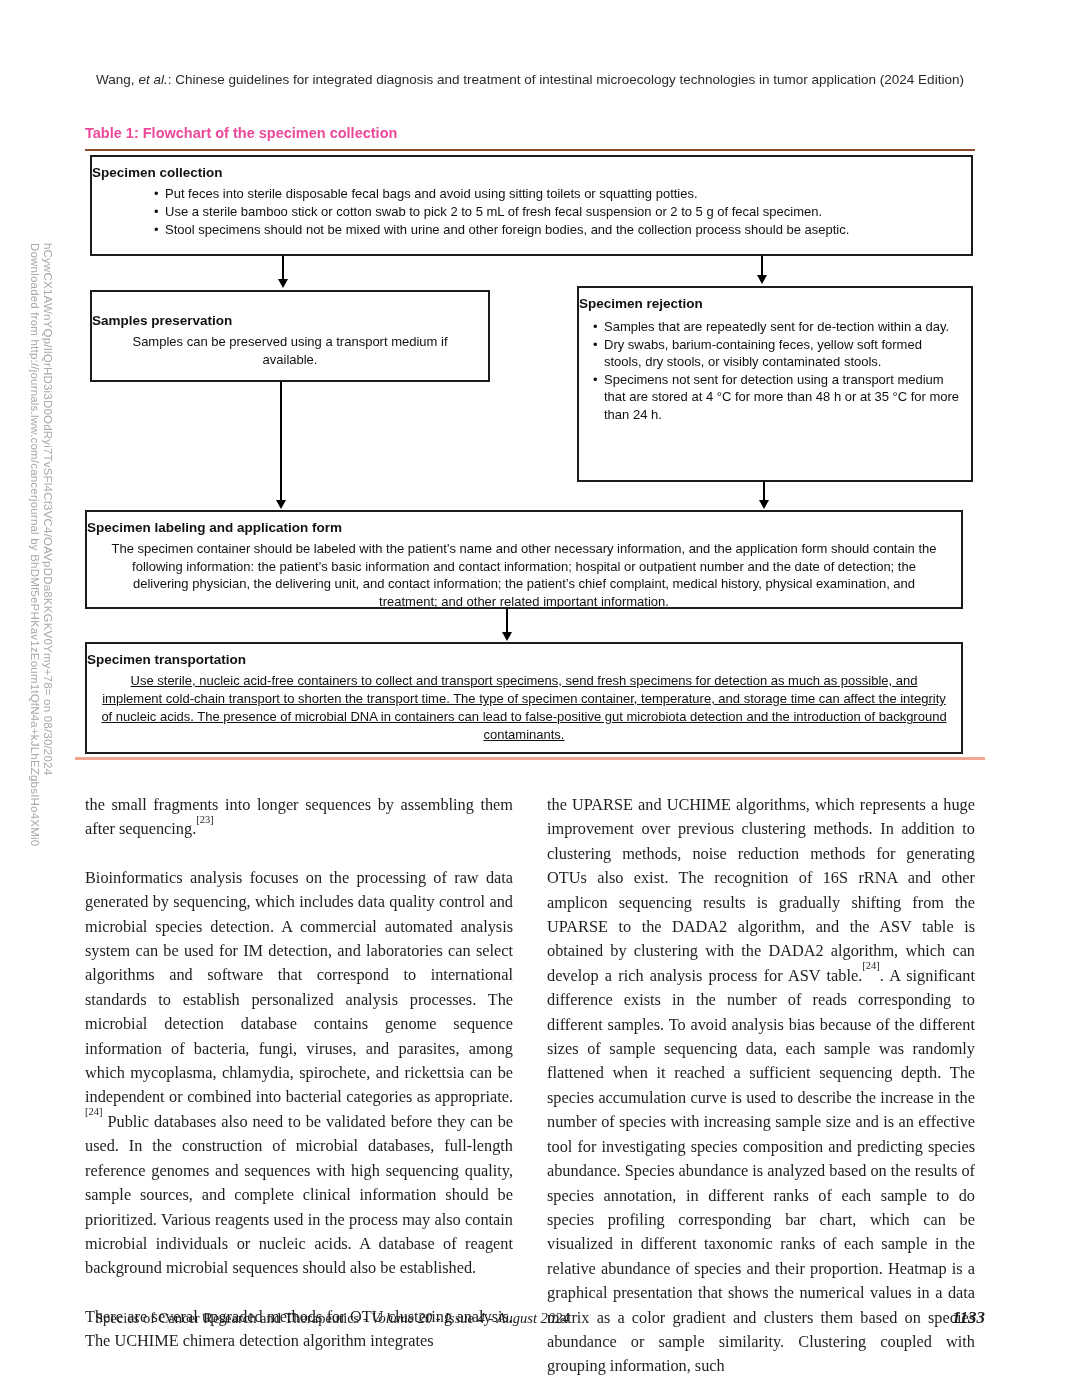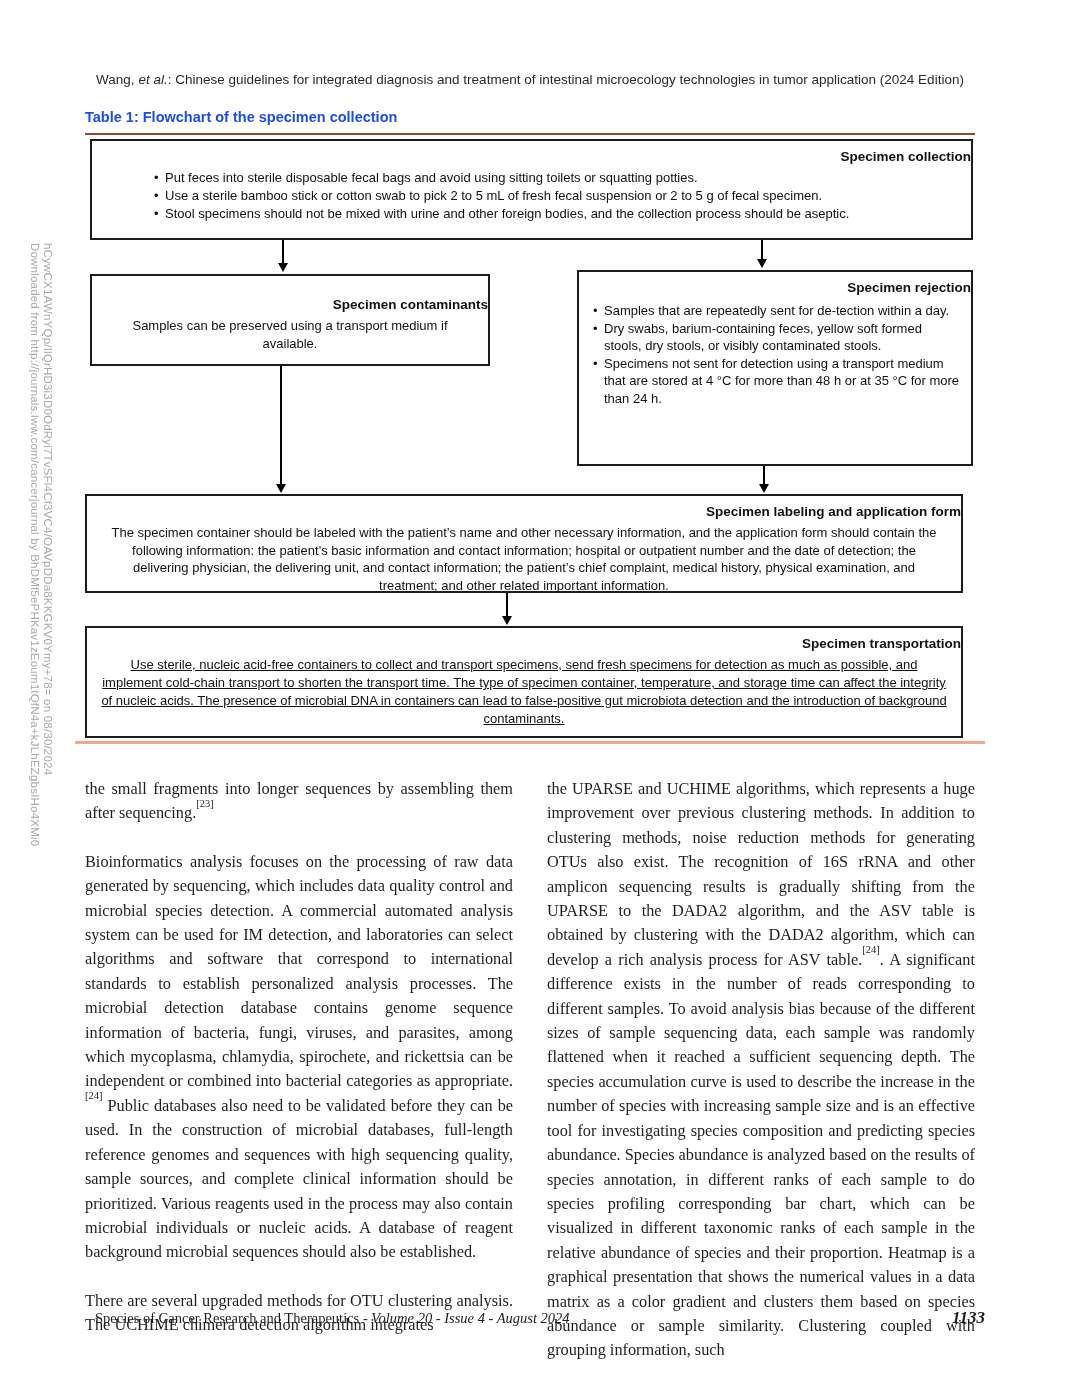--- a/index.html
+++ b/index.html
@@ -25,42 +25,42 @@
   }
   .content{position:absolute;left:85px;top:0;width:890px;}
   .running-head{
     margin-top:72px;
     text-align:center;
     font-size:13.5px;
     color:#2a2a2a;
   }
   .running-head .etal{font-style:italic;}
   .table-title{
-    margin-top:22px;
+    margin-top:38px;
     font-size:14.5px;
     font-weight:bold;
-    color:#1d4ed8;
+    color:#ec4899;
   }
   .title-rule{
     margin-top:8px;
     height:2px;
     background:#8c4a2f;
   }
   
   .flowchart{position:relative;height:612px;margin-top:2px;}
   .fc-box{
     position:absolute;
     border:2px solid #1c1c1c;
     background:#fff;
     box-sizing:border-box;
     font-size:13px;
     line-height:18px;
   }
   .fc-box-title{
-    text-align:right;
+    text-align:left;
     font-weight:bold;
     font-size:13.5px;
     margin:7px 0 3px 0;
   }
   .fc-bullets{padding:0 26px 0 62px;}
   .fc-bullet{position:relative;padding-left:11px;}
   .fc-bullet::before{content:"\2022";position:absolute;left:0;top:0;}
   .fc-bullet.cont{padding-left:16px;}
   .fc-bullet.cont::before{content:none;}
   .fc-center-text{text-align:center;padding:0 40px;}
@@ -149,21 +149,21 @@
           <div class="fc-bullet">Put feces into sterile disposable fecal bags and avoid using sitting toilets or squatting potties.</div>
           <div class="fc-bullet">Use a sterile bamboo stick or cotton swab to pick 2 to 5 mL of fresh fecal suspension or 2 to 5 g of fecal specimen.</div>
           <div class="fc-bullet">Stool specimens should not be mixed with urine and other foreign bodies, and the collection process should be aseptic.</div>
         </div>
       </div>
 
       <div class="arrow arrow-a1"></div>
       <div class="arrow arrow-a2"></div>
 
       <div class="fc-box box-preservation">
-        <div class="fc-box-title">Specimen contaminants</div>
+        <div class="fc-box-title">Samples preservation</div>
         <div class="fc-center-text">Samples can be preserved using a transport medium if available.</div>
       </div>
 
       <div class="fc-box box-rejection">
         <div class="fc-box-title">Specimen rejection</div>
         <div class="fc-rej-bullets">
           <div class="fc-bullet">Samples that are repeatedly sent for de-tection within a day.</div>
           <div class="fc-bullet">Dry swabs, barium-containing feces, yellow soft formed stools, dry stools, or visibly contaminated stools.</div>
           <div class="fc-bullet">Specimens not sent for detection using a transport medium that are stored at 4 °C for more than 48 h or at 35 °C for more than 24 h.</div>
         </div>

